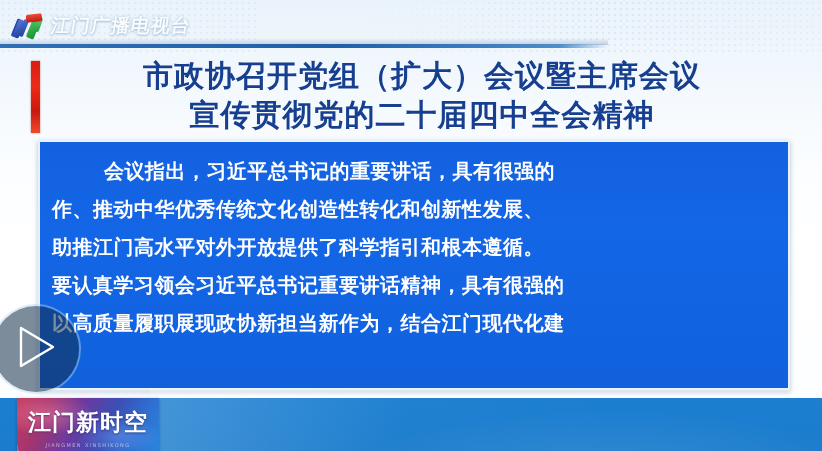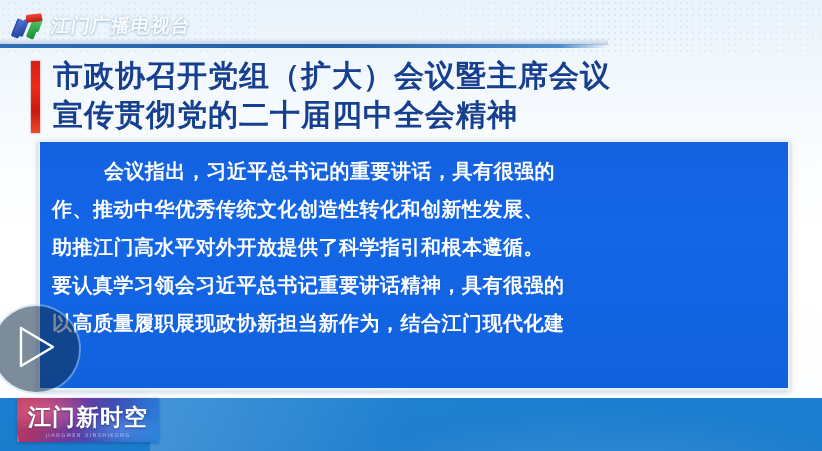--- a/index.html
+++ b/index.html
@@ -120,21 +120,21 @@
   .headline-wrap{
     position:absolute; left:31px; top:56px; width:760px; height:80px;
   }
   .red-bar{
     position:absolute; left:0; top:5px; width:9px; height:72px;
     background:linear-gradient(180deg,#d61f12 0%, #ee2a18 35%, #c9190d 70%, #ef4a2c 100%);
     box-shadow:0 0 2px rgba(150,20,10,.5);
   }
   .headline{
     position:absolute; left:22px; top:0; width:738px;
-    text-align:left;
+    text-align:center;
   }
   .headline .ln{
     display:block;
     font-family:"DejaVu Sans", sans-serif;
     font-weight:700;
     font-size:30px;
     line-height:39px;
     color:#16408f;
     letter-spacing:1px;
     white-space:nowrap;
@@ -173,21 +173,21 @@
     position:absolute; left:-7px; top:306px;
     width:86px; height:86px; border-radius:50%;
     background:rgba(18,46,72,.55);
     box-shadow:0 0 0 2px rgba(180,215,240,.45);
     display:flex; align-items:center; justify-content:center;
   }
 
   
   .program-badge{
     position:absolute; left:17px; top:398px;
-    width:142px; height:44px;
+    width:142px; height:54px;
     background:
       linear-gradient(115deg,#c43c5e 0%, #a5356e 20%, #6a3aa0 42%, #3b4fb6 62%, #2f6fd0 82%, #2b86dd 100%);
     box-shadow:0 1px 3px rgba(20,50,90,.45);
     overflow:hidden;
     display:flex; align-items:center; justify-content:center;
   }
   .program-badge::before{
     content:"";
     position:absolute; left:0; right:0; top:0; bottom:0;
     background:

